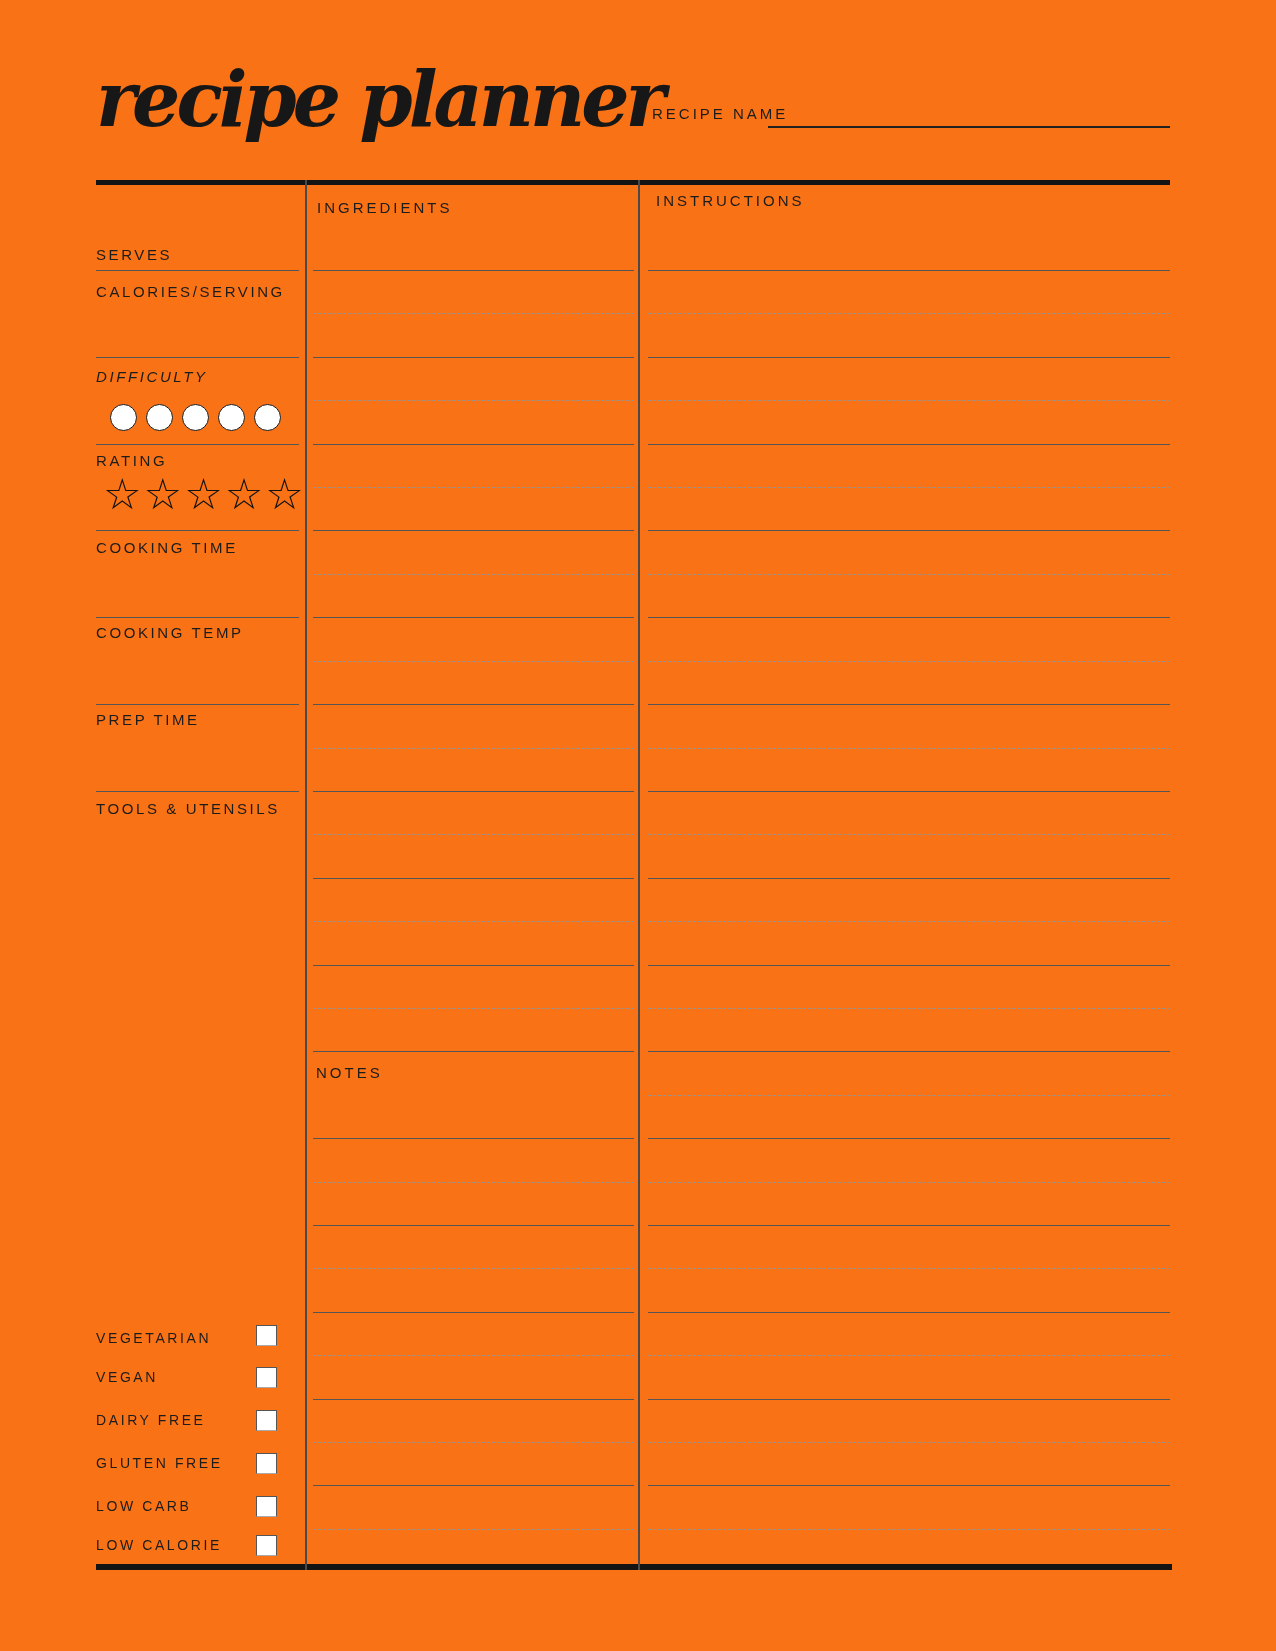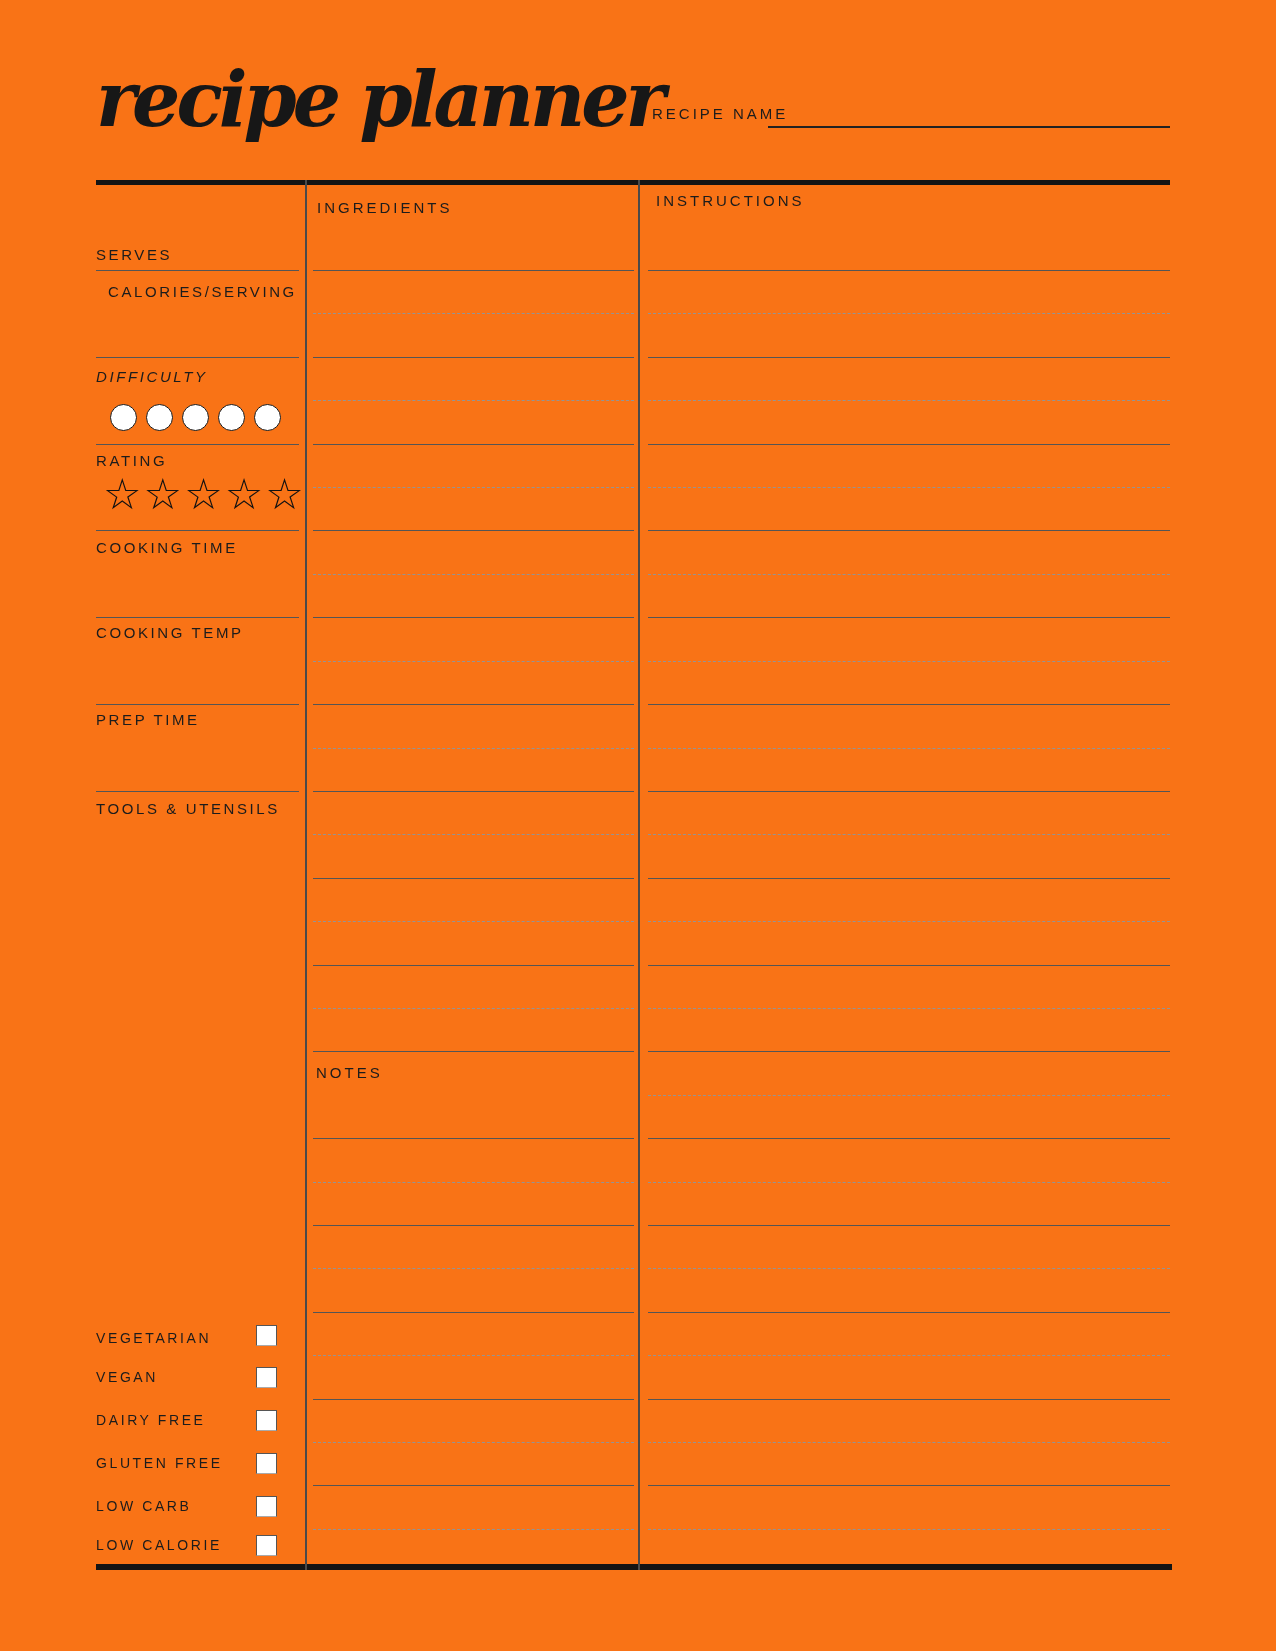--- a/index.html
+++ b/index.html
@@ -84,21 +84,21 @@
   <div class="abs bar-top"></div>
   <div class="abs bar-bottom"></div>
   <div class="abs vdiv vdiv1"></div>
   <div class="abs vdiv vdiv2"></div>
 
   <div class="abs col-hdr" style="left:317px;top:199px;">INGREDIENTS</div>
   <div class="abs col-hdr" style="left:656px;top:192px;">INSTRUCTIONS</div>
   <div class="abs col-hdr" style="left:316px;top:1064px;">NOTES</div>
 
   <div class="abs lbl" style="left:96px;top:218px;margin-top:28px;">SERVES</div>
-  <div class="abs lbl" style="left:108px;top:283px;">CALORIES/SERVING</div>
+  <div class="abs lbl" style="left:96px;top:283px;">CALORIES/SERVING</div>
   <div class="abs lbl" style="left:96px;top:368px;font-style:italic;">DIFFICULTY</div>
   <div class="abs lbl" style="left:96px;top:452px;">RATING</div>
   <div class="abs lbl" style="left:96px;top:539px;">COOKING TIME</div>
   <div class="abs lbl" style="left:96px;top:624px;">COOKING TEMP</div>
   <div class="abs lbl" style="left:96px;top:711px;">PREP TIME</div>
   <div class="abs lbl" style="left:96px;top:800px;">TOOLS &amp; UTENSILS</div>
 
   <div class="abs circles">
     <span class="circle"></span>
     <span class="circle"></span>

